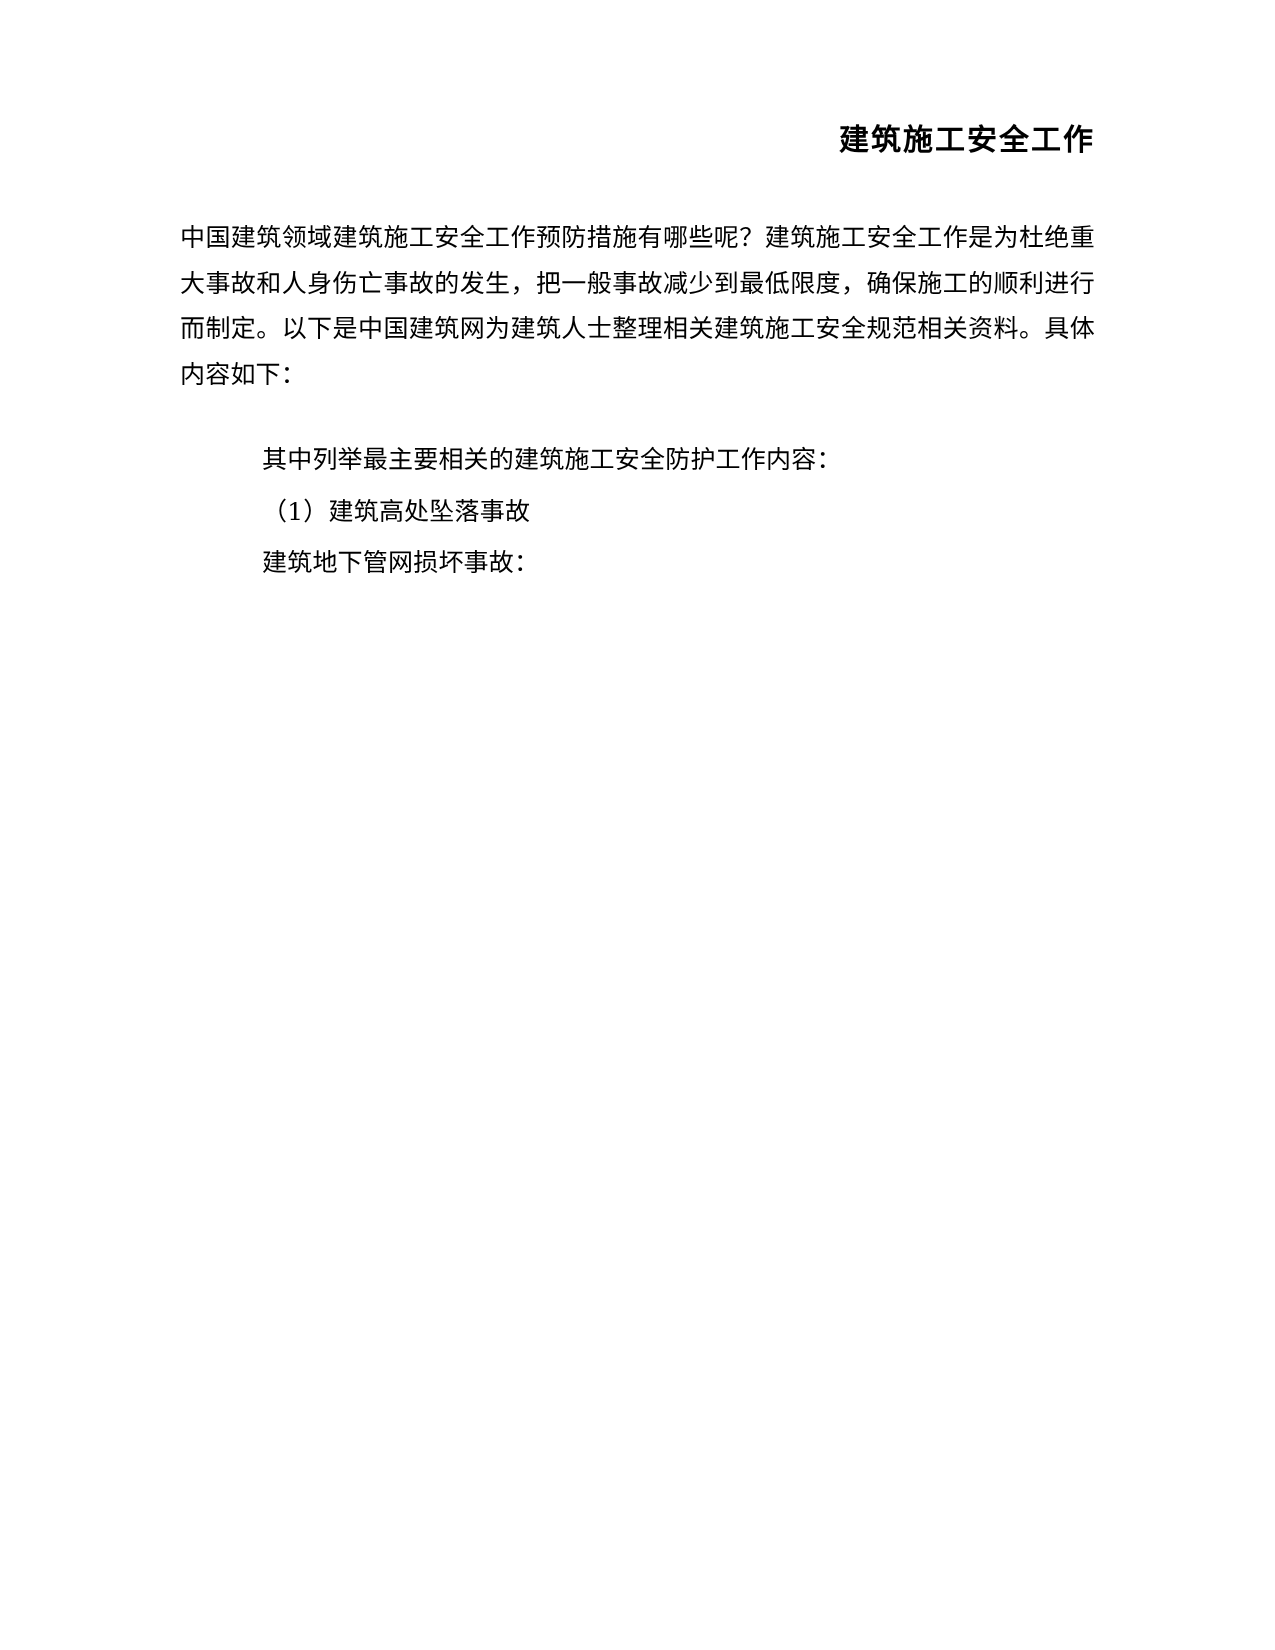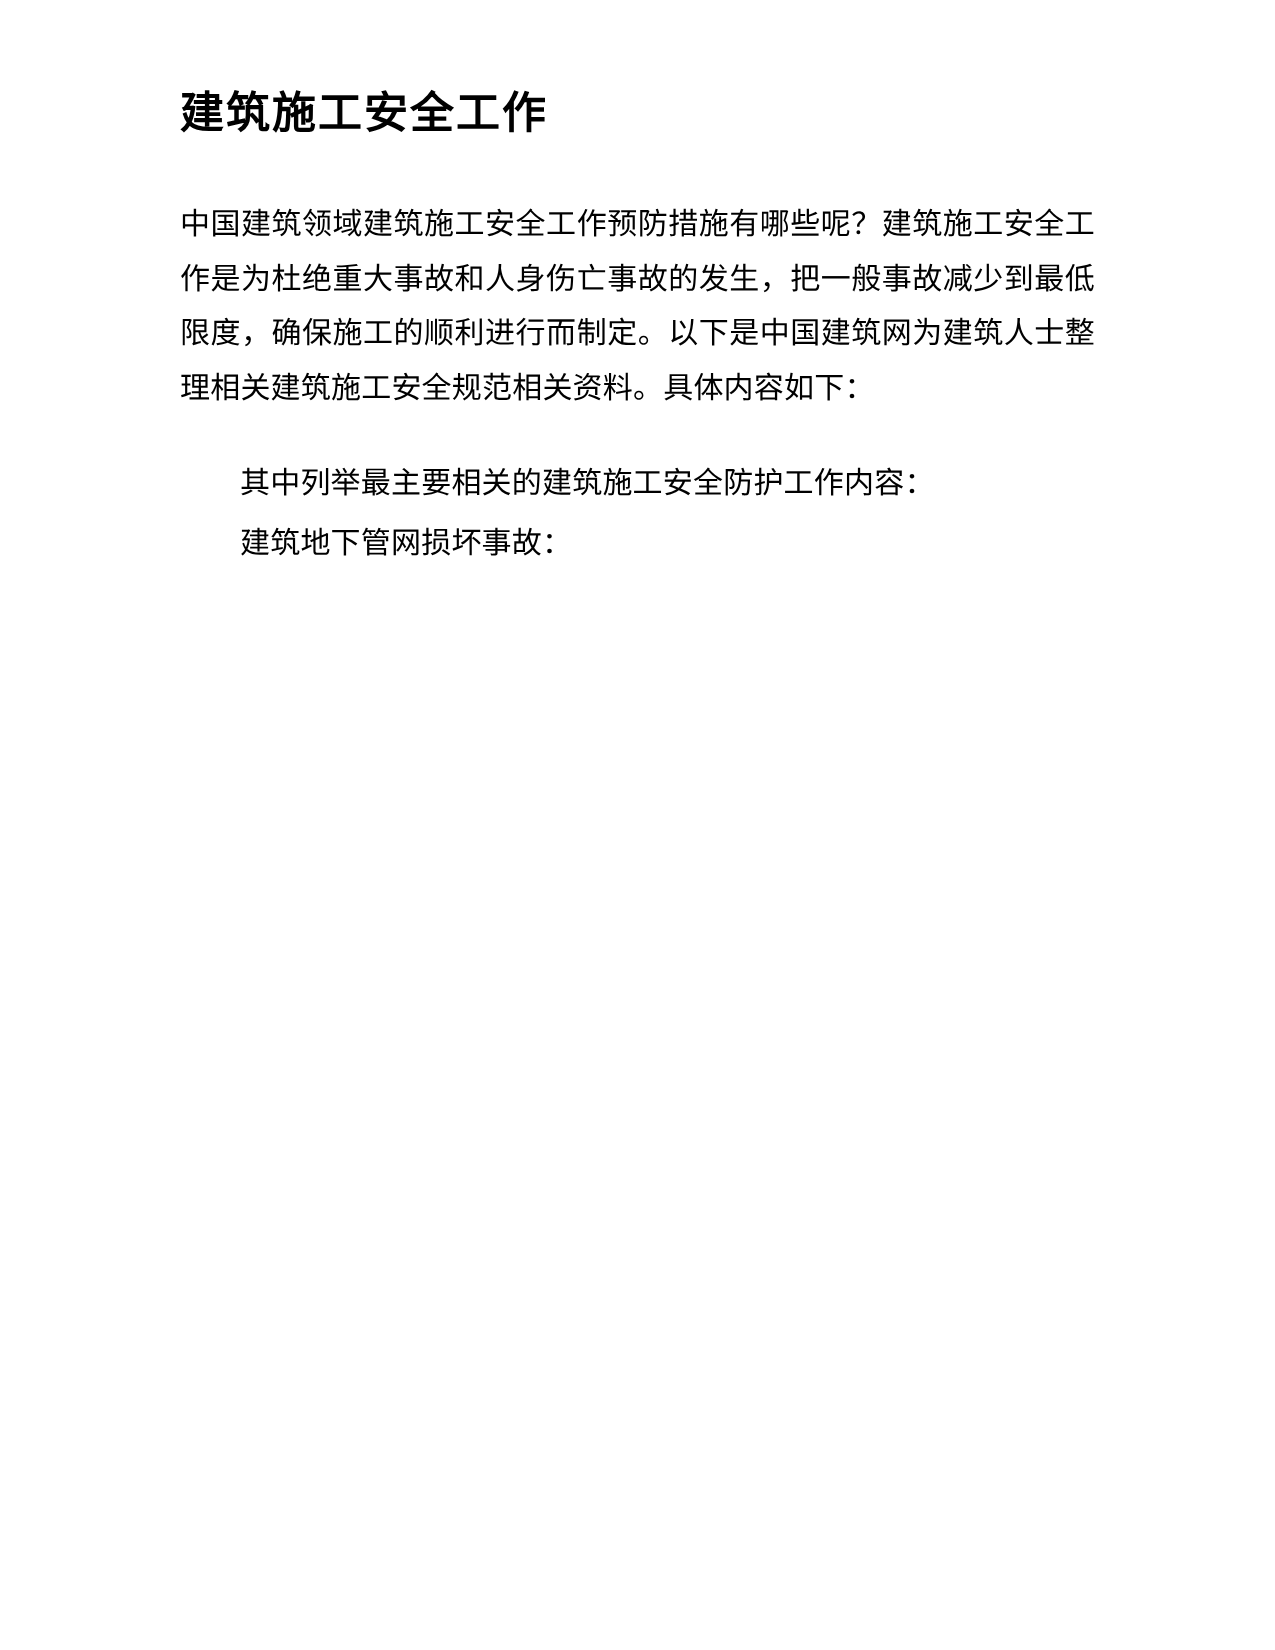--- a/index.html
+++ b/index.html
@@ -16,62 +16,64 @@
   }
   .page {
     position: relative;
     width: 1275px;
     height: 1650px;
     box-sizing: border-box;
     padding: 0 180px 0 180px;
   }
   .doc-title {
     margin: 0;
-    padding-top: 84px;
-    text-align: left;
+    padding-top: 120px;
+    text-align: right;
     font-family: "DejaVu Sans", "Liberation Sans", sans-serif;
     font-weight: bold;
-    font-size: 44px;
+    font-size: 30px;
     letter-spacing: 2px;
     line-height: 1.3;
   }
   .body-block {
     margin-top: 56px;
   }
   p.para {
     margin: 0 0 22px 0;
-    font-size: 30px;
+    font-size: 25px;
     line-height: 1.82;
     text-align: justify;
     text-justify: inter-ideograph;
     letter-spacing: 0.2px;
   }
   p.indent {
     text-indent: 2em;
   }
   p.tight {
     margin-bottom: 6px;
+    margin-left: 32px;
   }
   .spacer-sm { height: 18px; }
 </style>
 </head>
 <body>
 
 <div class="page">
 
   <h1 class="doc-title">建筑施工安全工作</h1>
 
   <div class="body-block">
 
     <p class="para">中国建筑领域建筑施工安全工作预防措施有哪些呢？建筑施工安全工作是为杜绝重大事故和人身伤亡事故的发生，把一般事故减少到最低限度，确保施工的顺利进行而制定。以下是中国建筑网为建筑人士整理相关建筑施工安全规范相关资料。具体内容如下：</p>
 
 
     <div class="spacer-sm"></div>
 
     <p class="para indent tight">其中列举最主要相关的建筑施工安全防护工作内容：</p>
 
+    <p class="para indent tight">（1）建筑高处坠落事故</p>
 
     <p class="para indent tight">建筑地下管网损坏事故：</p>
 
 
 
   </div>
 </div>
 
 </body></html>

